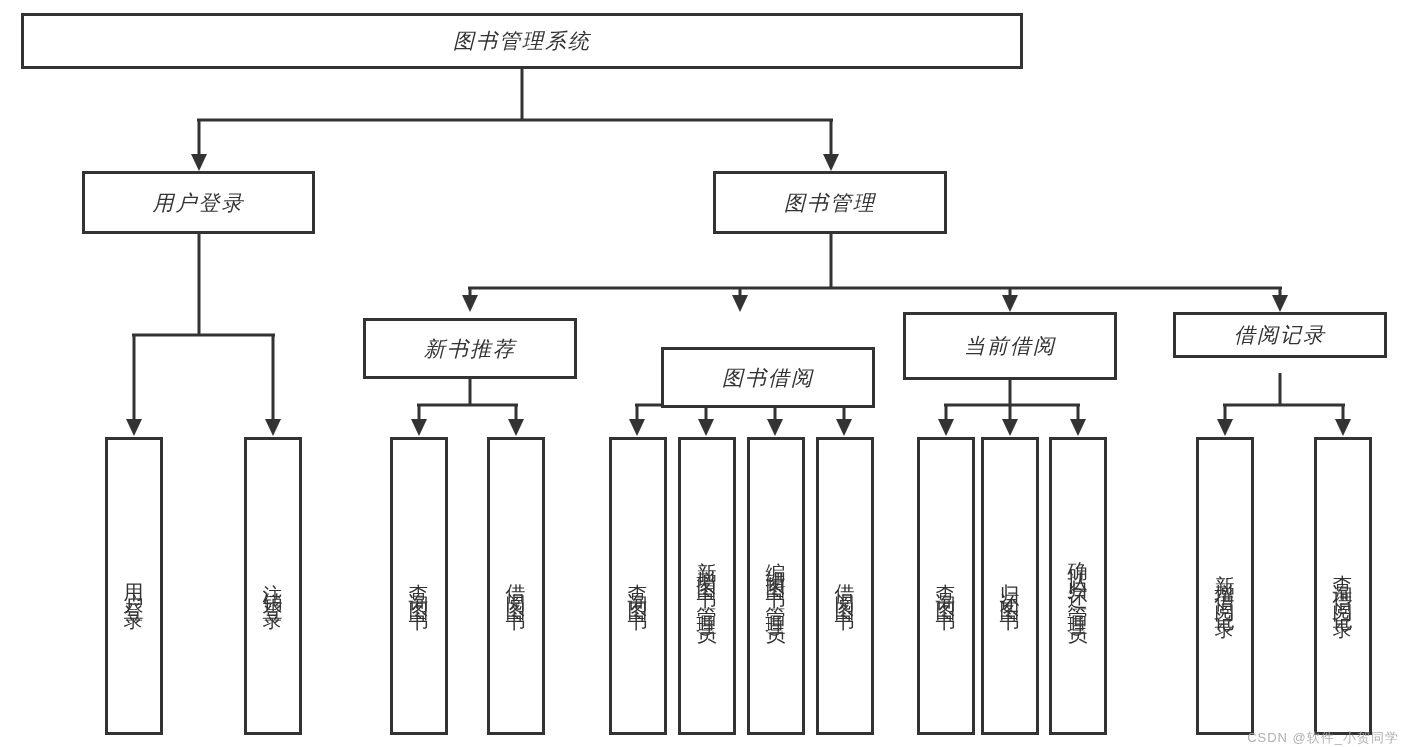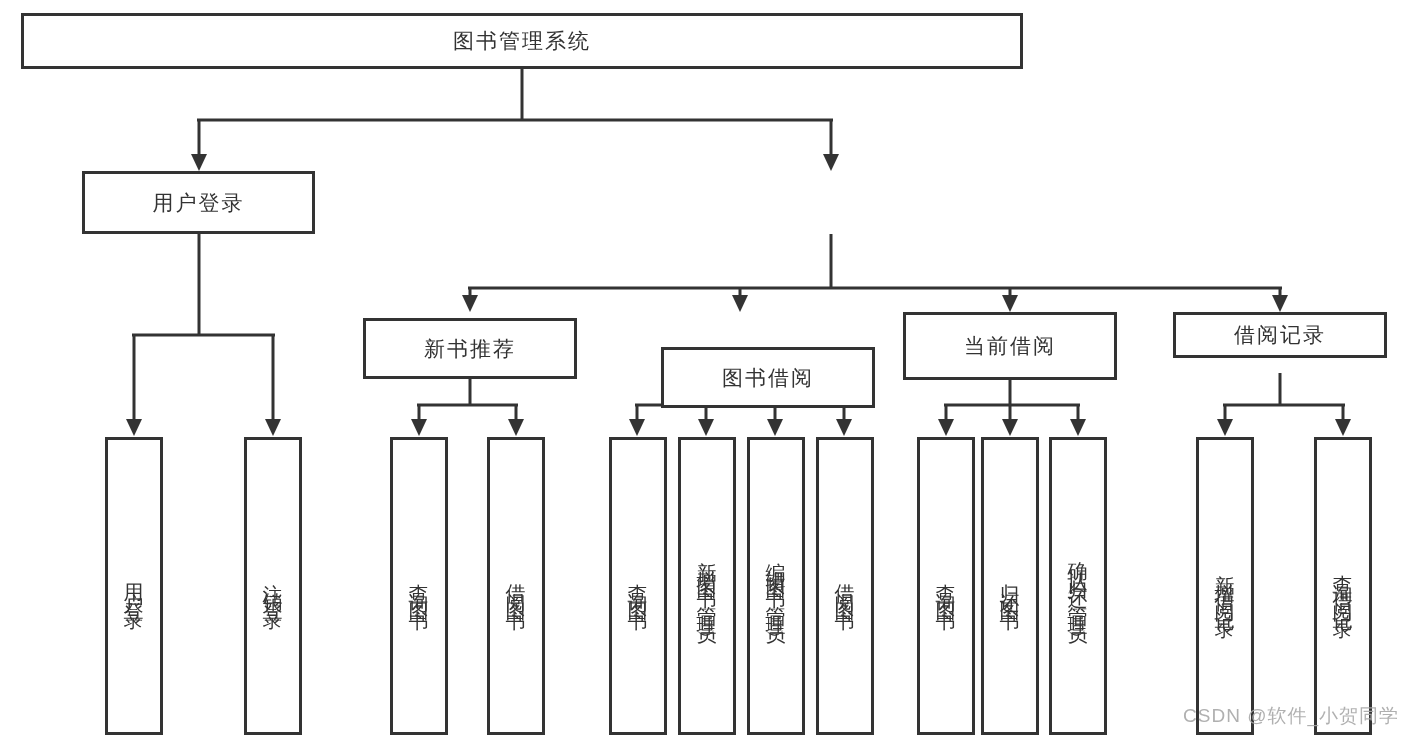--- a/index.html
+++ b/index.html
@@ -36,20 +36,21 @@
     box-sizing: border-box;
     border: 3px solid #333333;
     background: #ffffff;
     display: flex;
     align-items: center;
     justify-content: center;
     font-size: 21px;
     letter-spacing: 2px;
     color: #333333;
     z-index: 2;
+    font-style: italic;
   }
   .vnode {
     position: absolute;
     top: 437px;
     width: 58px;
     height: 298px;
     box-sizing: border-box;
     border: 3px solid #333333;
     background: #ffffff;
     display: flex;
@@ -62,22 +63,22 @@
     text-orientation: mixed;
     font-size: 20px;
     line-height: 1;
     letter-spacing: 9px;
     color: #333333;
     white-space: nowrap;
   }
   .watermark {
     position: absolute;
     right: 6px;
-    bottom: 18px;
-    font-size: 19px;
+    bottom: 0;
+    font-size: 13px;
     letter-spacing: 1px;
     color: #a8a8a8;
     opacity: 0.9;
     z-index: 5;
   }
 </style>
 </head>
 <body>
 
 <div class="canvas">
@@ -144,20 +145,23 @@
     <polygon points="1335,419 1351,419 1343,436"></polygon>
   </svg>
 
   <div class="hnode" style="left:21px; top:13px; width:1002px; height:56px;">
     <span>图书管理系统</span>
   </div>
 
   <div class="hnode" style="left:82px; top:171px; width:233px; height:63px;">
     <span>用户登录</span>
   </div>
+  <div class="hnode" style="left:713px; top:171px; width:234px; height:63px;">
+    <span>图书管理</span>
+  </div>
 
   <div class="hnode" style="left:363px; top:312px; width:214px; height:61px;margin-top:6px;">
     <span>新书推荐</span>
   </div>
   <div class="hnode" style="left:661px; top:312px; width:214px; height:61px;margin-top:35px;">
     <span>图书借阅</span>
   </div>
   <div class="hnode" style="left:903px; top:312px; width:214px; height:68px;align-items:center;">
     <span>当前借阅</span>
   </div>

